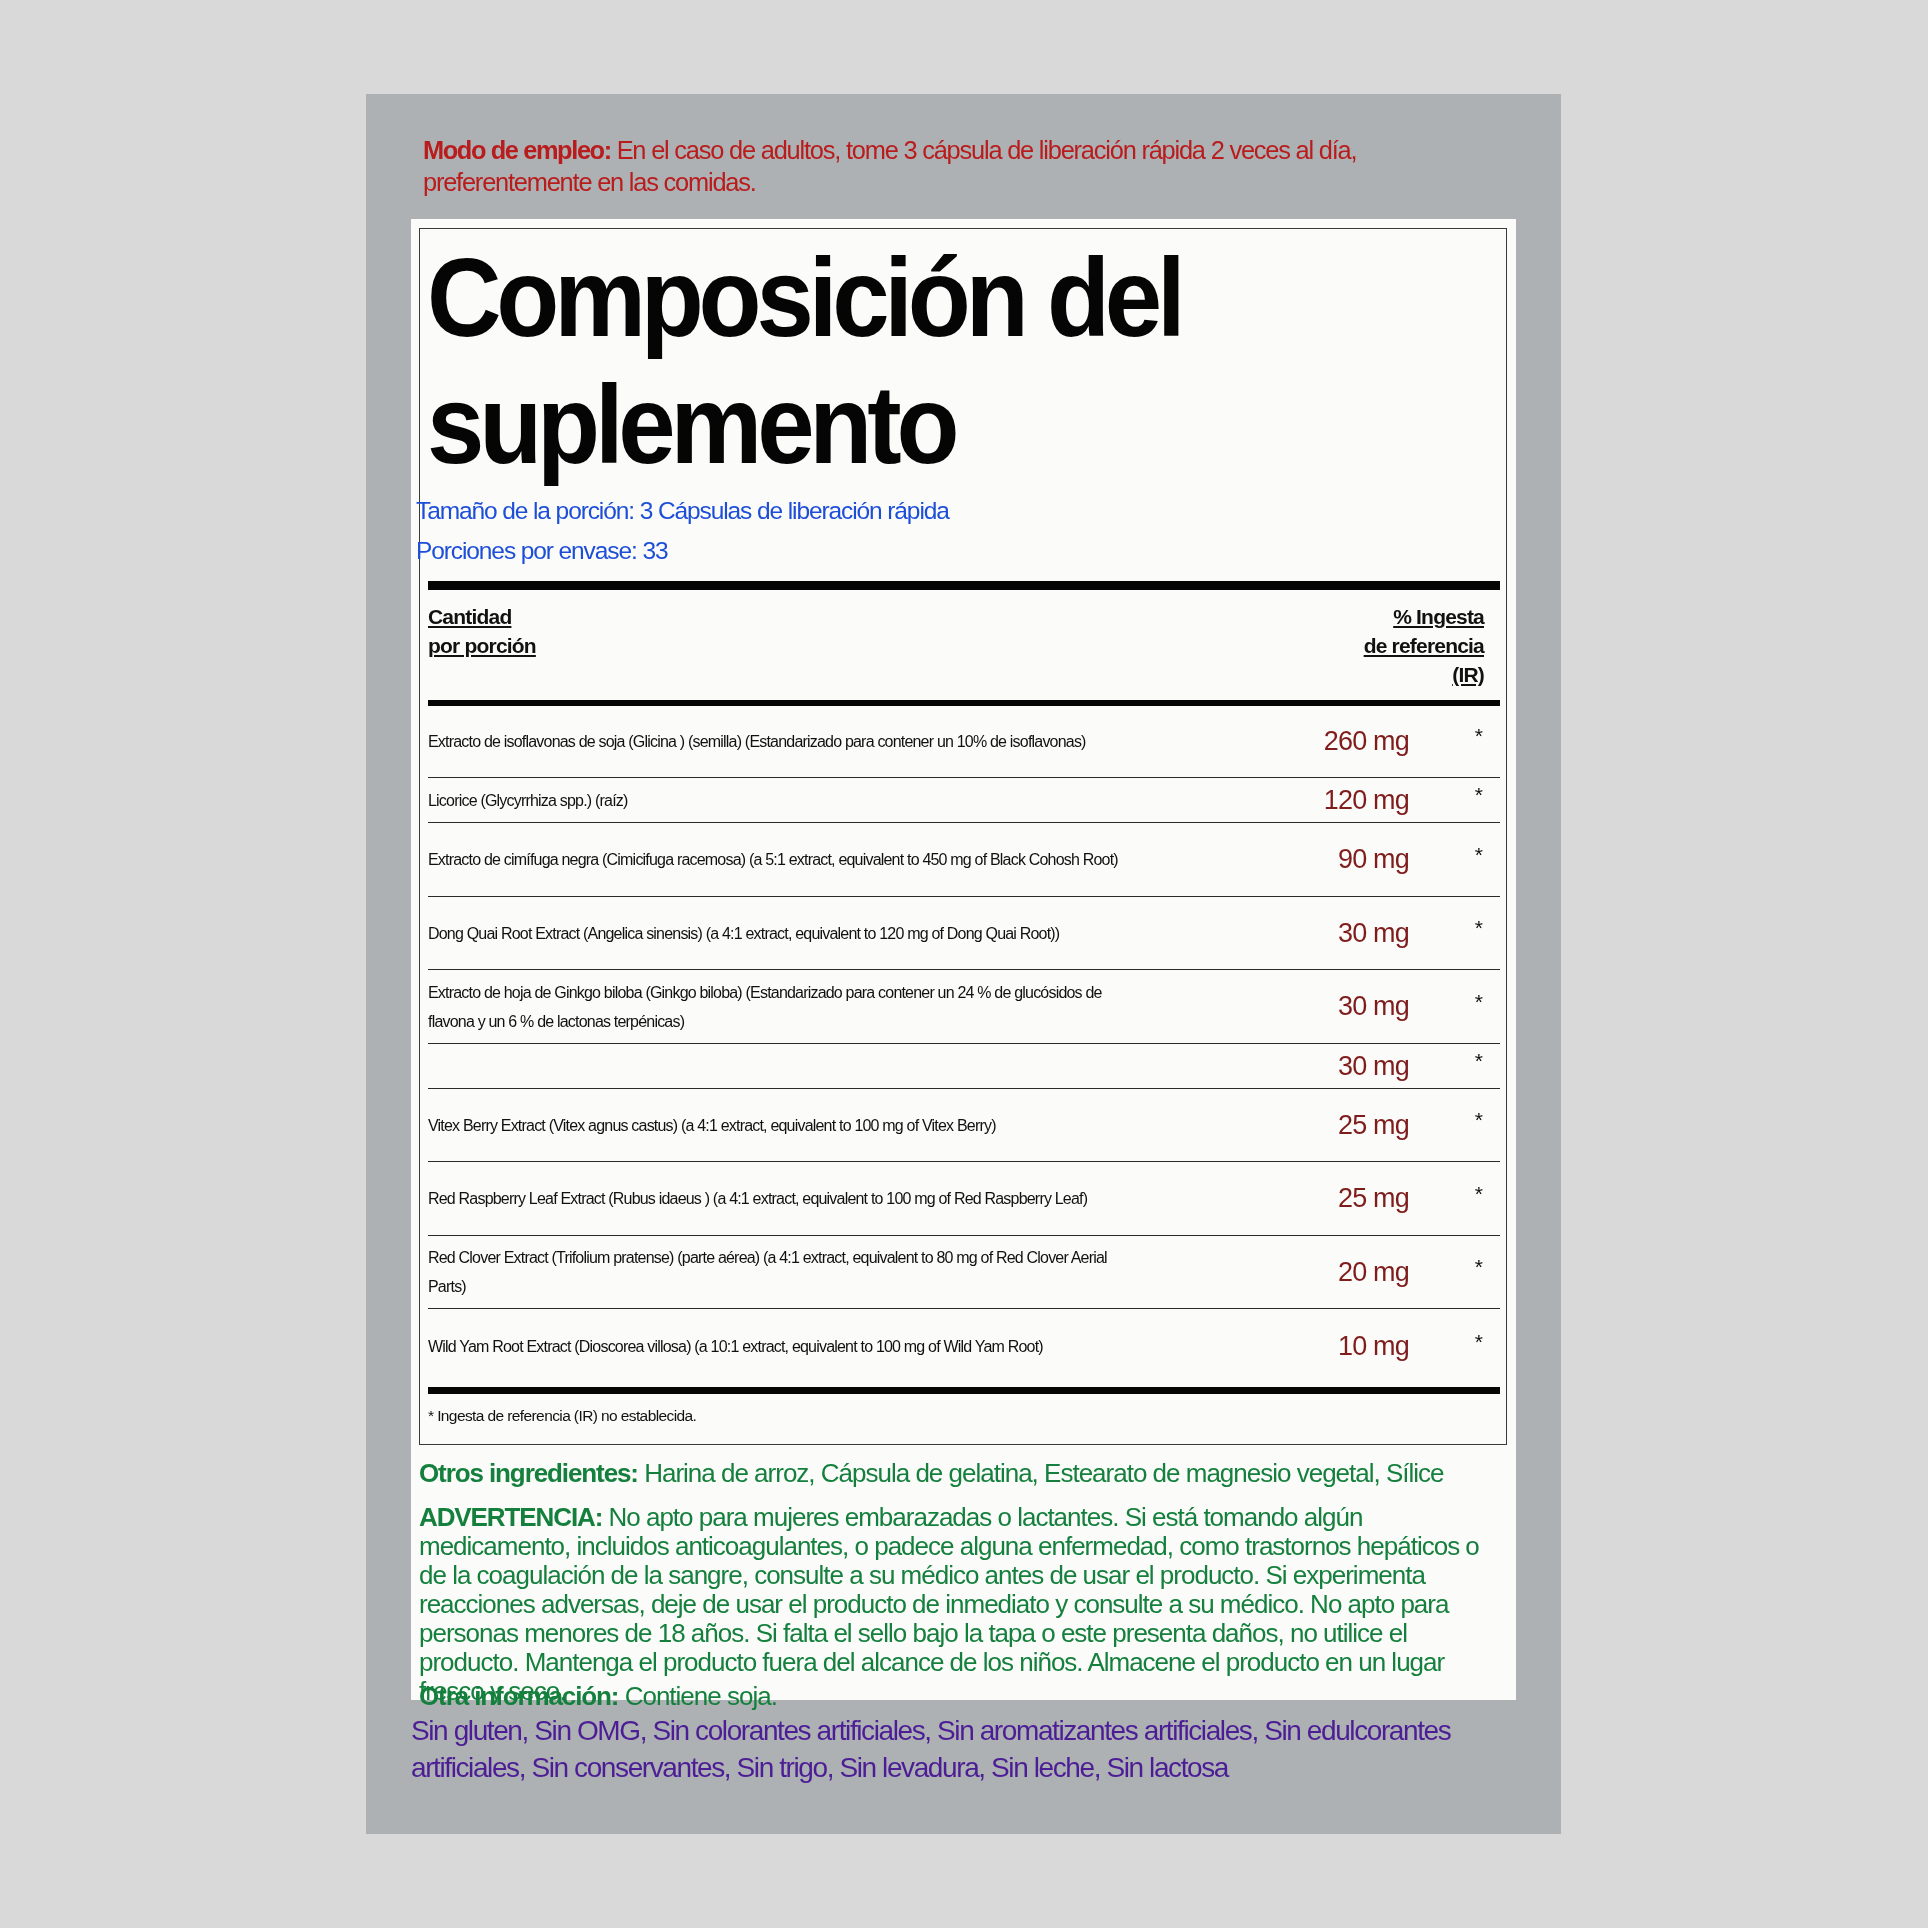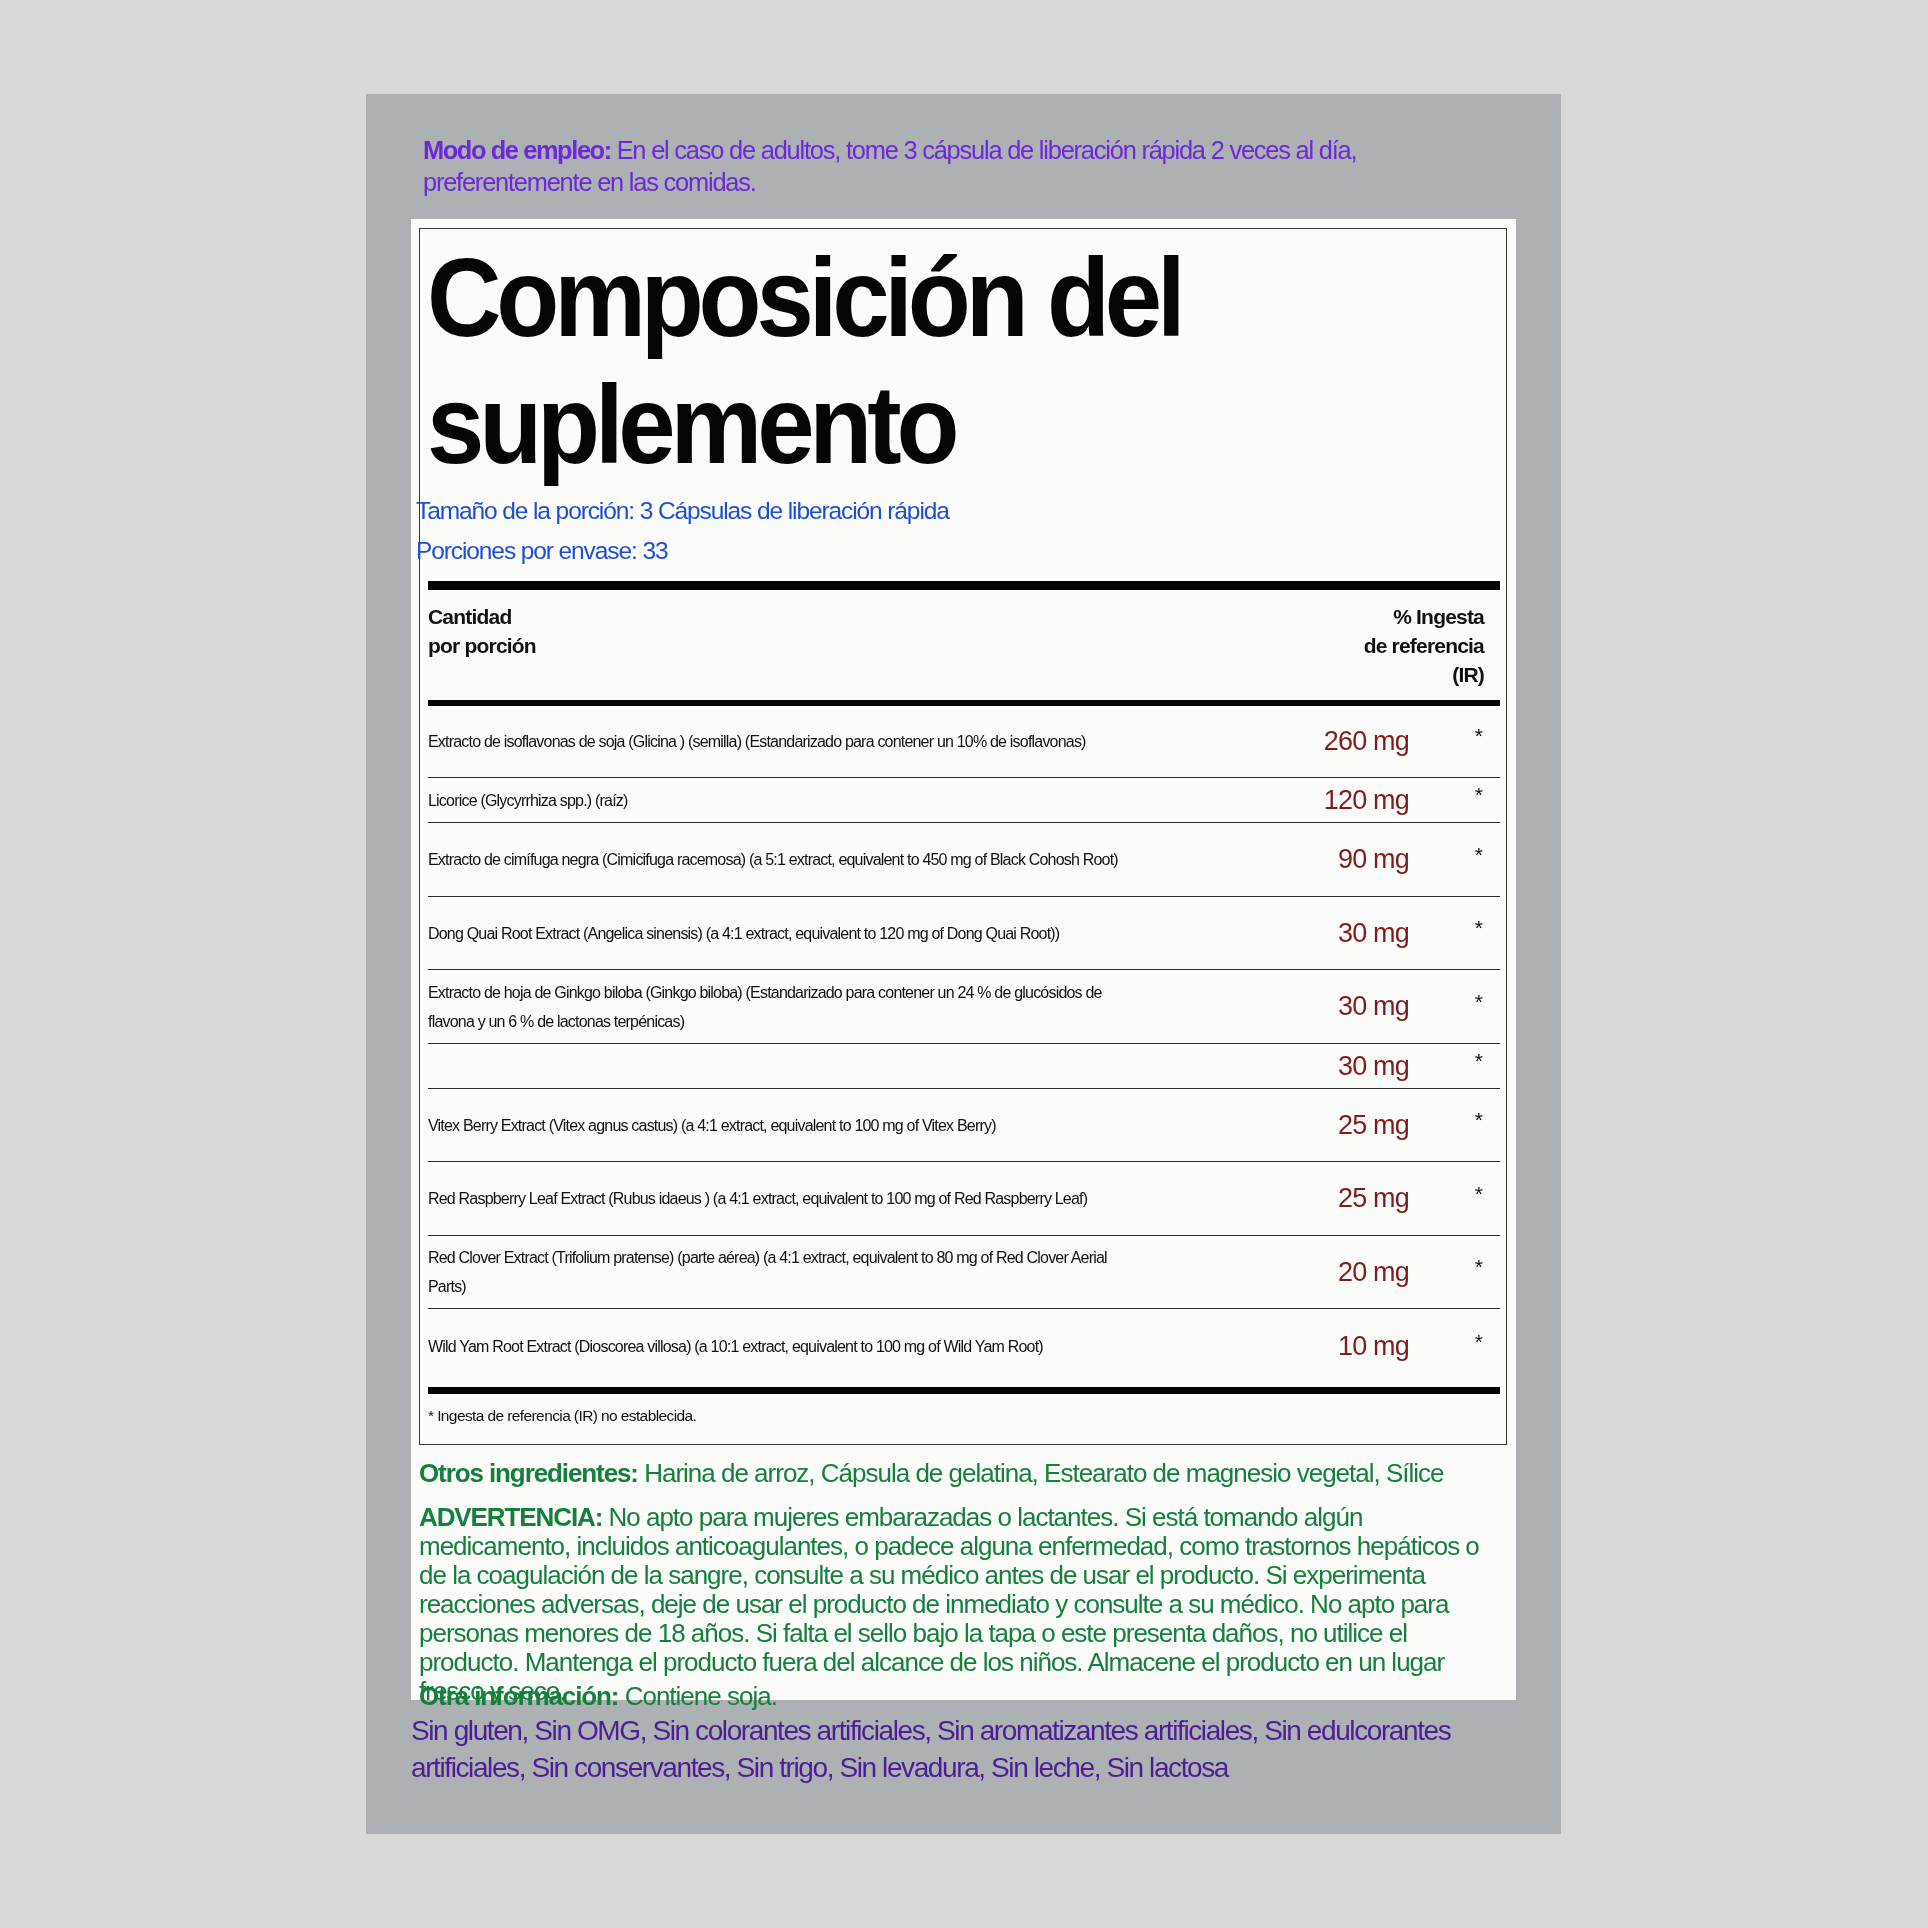--- a/index.html
+++ b/index.html
@@ -6,39 +6,39 @@
   body {
     width:1928px; height:1928px; background:#d9d9d9; position:relative; overflow:hidden;
     font-family:"Liberation Sans", sans-serif; color:#111;
   }
   .panel {
     position:absolute; left:366px; top:94px; width:1195px; height:1740px;
     background:#adb1b4;
   }
   .directions {
     position:absolute; left:423px; top:134px; width:1036px;
-    font-size:25.4px; line-height:32px; letter-spacing:-1.2px; color:#6d28d9;
+    font-size:25.4px; line-height:32px; letter-spacing:-1.2px; color:#b91c1c;
   }
   .directions b { font-weight:700; letter-spacing:-1.4px; }
   .white {
     position:absolute; left:411px; top:219px; width:1105px; height:1481px;
     background:#fbfbf9;
   }
   .box {
     position:absolute; left:419px; top:228px; width:1086px; height:1215px;
     border:1.9px solid #3a3a3a; background:#fbfbf9;
   }
   .title {
     position:absolute; left:427px; top:235px; width:1036px;
     font-size:111px; font-weight:700; line-height:127px; letter-spacing:-5.6px; color:#050505;
     transform:scaleX(0.93); transform-origin:left top;
   }
   .serving { position:absolute; left:416px; font-size:24.5px; letter-spacing:-1.1px; color:#1d4ed8;text-align:right; }
   .bar { position:absolute; left:428px; width:1072px; background:#050505; }
-  .hdr { position:absolute; font-size:21px; font-weight:700; line-height:29px; letter-spacing:-0.8px; color:#111; }
+  .hdr { position:absolute; font-size:21px; font-weight:700; line-height:29px; letter-spacing:-0.8px; color:#111;text-decoration:underline; }
   .rows { position:absolute; left:428px; top:705px; width:1072px; }
   .row {
     position:relative; border-bottom:1.9px solid #2a2a2a; display:flex; align-items:center;
     box-sizing:border-box;
   }
   .row:last-child { border-bottom:none; }
   .row .name {
     width:716px; font-size:16px; line-height:29px; letter-spacing:-0.8px; color:#111;
   }
   .row .amt {

